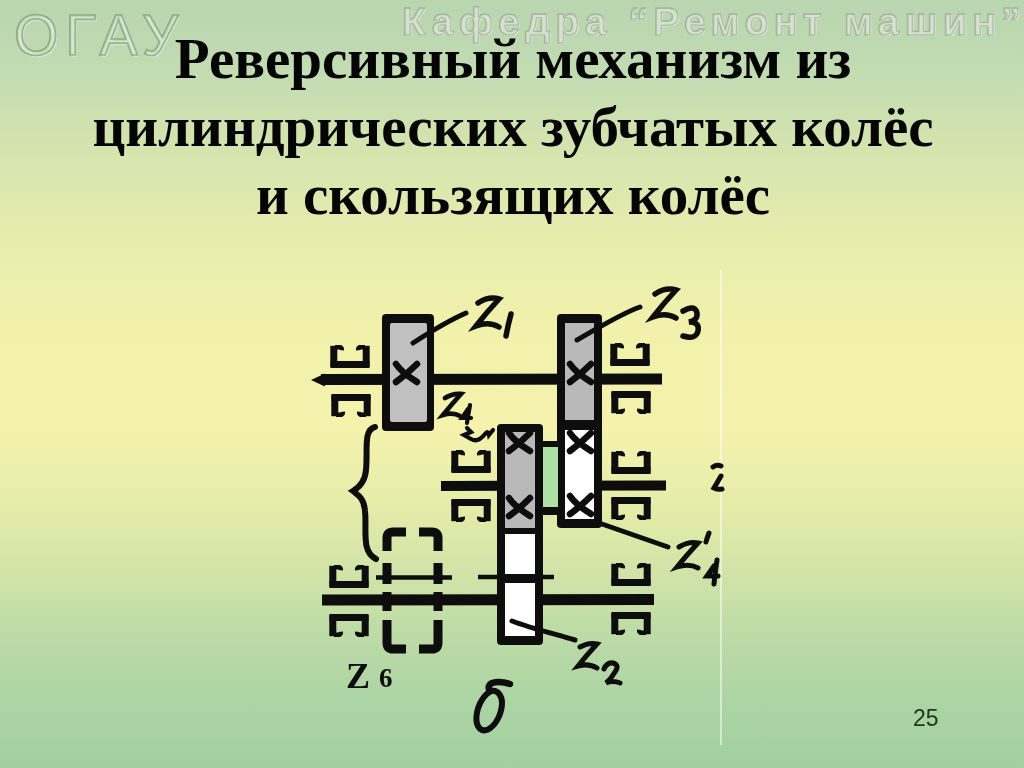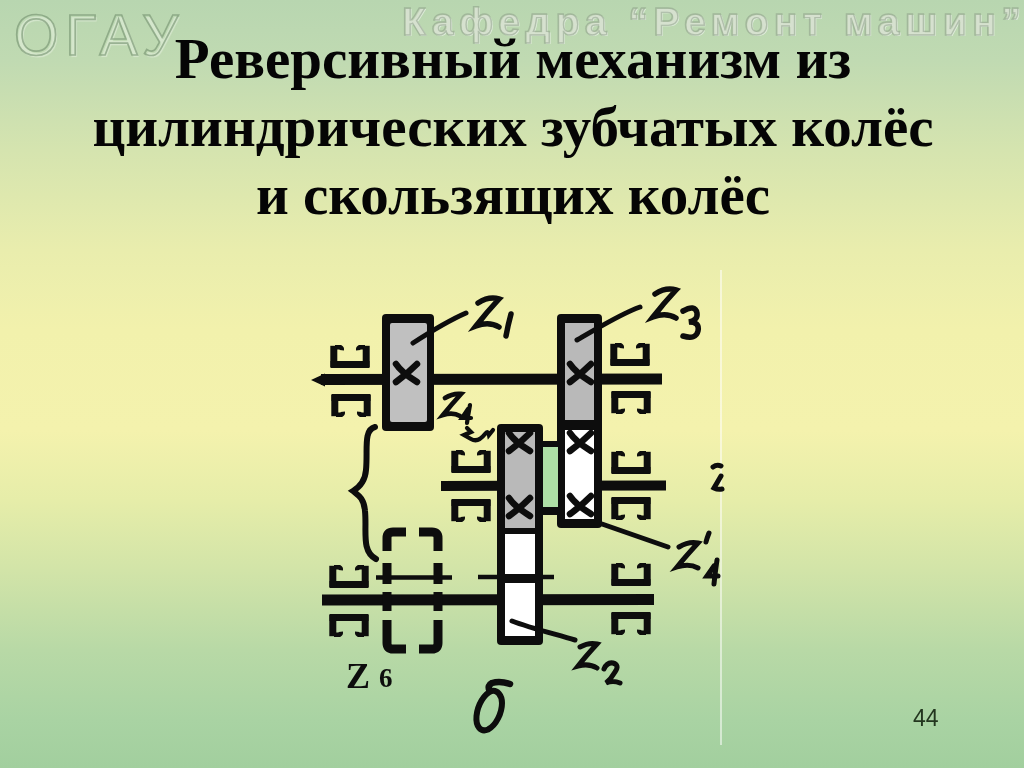--- a/index.html
+++ b/index.html
@@ -28,21 +28,21 @@
 <body>
 
 <div class="slide"></div>
 
 <div class="wm1">ОГАУ</div>
 
 <div class="wm2">Кафедра “Ремонт машин”</div>
 
 <div class="title">Реверсивный механизм из<br>цилиндрических зубчатых колёс<br>и скользящих колёс</div>
 
-<div class="pagenum">44</div>
+<div class="pagenum">25</div>
 
 <svg width="1024" height="768" viewBox="0 0 1024 768">
   <defs>
     <g id="pU" fill="none" stroke="#0d0d0d">
       <path d="M1.5,20.5 H40.5" stroke-width="7"></path>
       <path d="M4.8,23 V1.8" stroke-width="7"></path>
       <path d="M37.2,23 V1.8" stroke-width="7"></path>
       <path d="M6,3.3 h5.5 q1.6,0.8 1.3,3" stroke-width="4.4"></path>
       <path d="M36,3.3 h-5.5 q-1.6,0.8 -1.3,3" stroke-width="4.4"></path>
     </g>

